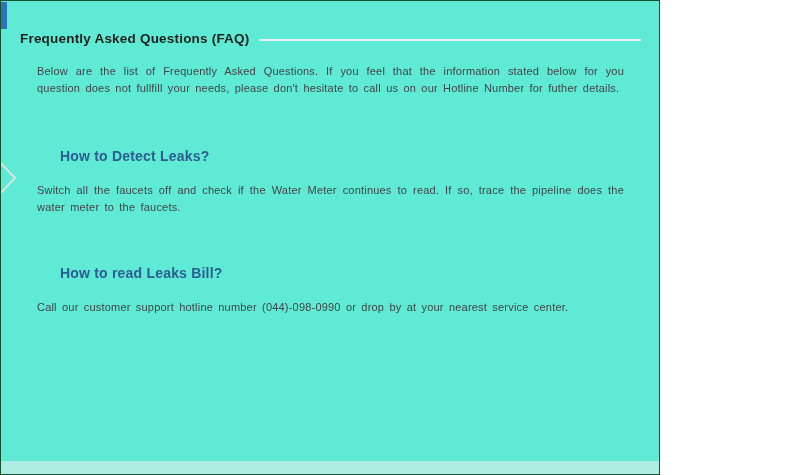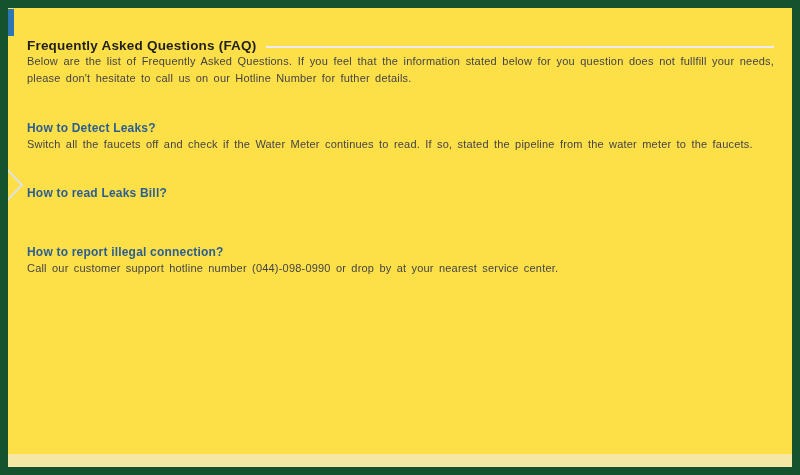--- a/index.html
+++ b/index.html
@@ -3,25 +3,25 @@
 <meta charset="utf-8">
 <style>
   html, body {
     margin: 0;
     padding: 0;
     background: #ffffff;
     font-family: "Liberation Sans", sans-serif;
   }
   .frame {
     position: relative;
-    width: 800px;
+    width: 660px;
     height: 475px;
     box-sizing: border-box;
-    border: 8px solid #14532d;
-    background: #fde047;
+    border: 1px solid #14532d;
+    background: #5eead4;
     overflow: hidden;
   }
   .accent-bar {
     position: absolute;
     left: 0;
     top: 1px;
     width: 6px;
     height: 27px;
     background: #2e75b6;
   }
@@ -59,37 +59,38 @@
     letter-spacing: .2px;
     white-space: nowrap;
   }
   .title-rule {
     flex: 1;
     height: 2px;
     background: #e9edf1;
     margin-top: 2px;
   }
   p.body-text {
-    margin: 0;
+    margin: 17px;
     font-size: 11px;
     line-height: 16.5px;
     color: #434347;
     text-align: justify;
     word-spacing: 2px;
     letter-spacing: .2px;
   }
   .intro { margin-top: 42px; }
   .question {
     display: inline-block;
-    font-size: 12px;
+    font-size: 14px;
     font-weight: bold;
     color: #2d5d91;
     text-decoration: none;
     letter-spacing: .2px;
     cursor: pointer;
+    margin-left: 40px;
   }
   .q1 { margin-top: 35px; }
   .a1 { margin-top: 32px; }
   .q2 { margin-top: 33px; }
   .a2 { margin-top: 31px; }
   .q3 { margin-top: 44px; }
   .a3 { margin-top: 32px; }
 </style>
 </head>
 <body>
@@ -106,29 +107,28 @@
 
     <div class="title-row">
       <h1 class="page-title">Frequently Asked Questions (FAQ)</h1>
       <div class="title-rule"></div>
     </div>
 
     <p class="body-text intro">Below are the list of Frequently Asked Questions. If you feel that the information stated below for you question does not fullfill your needs, please don't hesitate to call us on our Hotline Number for futher details.</p>
 
     <section>
       <a class="question q1">How to Detect Leaks?</a>
-      <p class="body-text a1">Switch all the faucets off and check if the Water Meter continues to read. If so, stated the pipeline from the water meter to the faucets.</p>
+      <p class="body-text a1">Switch all the faucets off and check if the Water Meter continues to read. If so, trace the pipeline does the water meter to the faucets.</p>
     </section>
 
     <section>
       <a class="question q2">How to read Leaks Bill?</a>
     </section>
 
     <section>
-      <a class="question q3">How to report illegal connection?</a>
       <p class="body-text a3">Call our customer support hotline number (044)-098-0990 or drop by at your nearest service center.</p>
     </section>
 
   </div>
 
   <div class="bottom-strip"></div>
 
 </div>
 
 </body></html>

